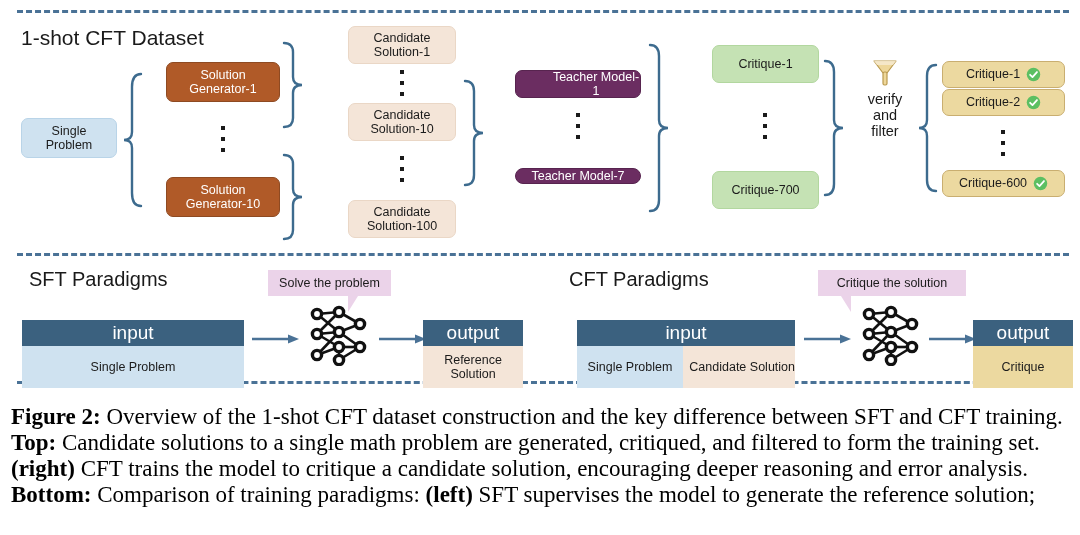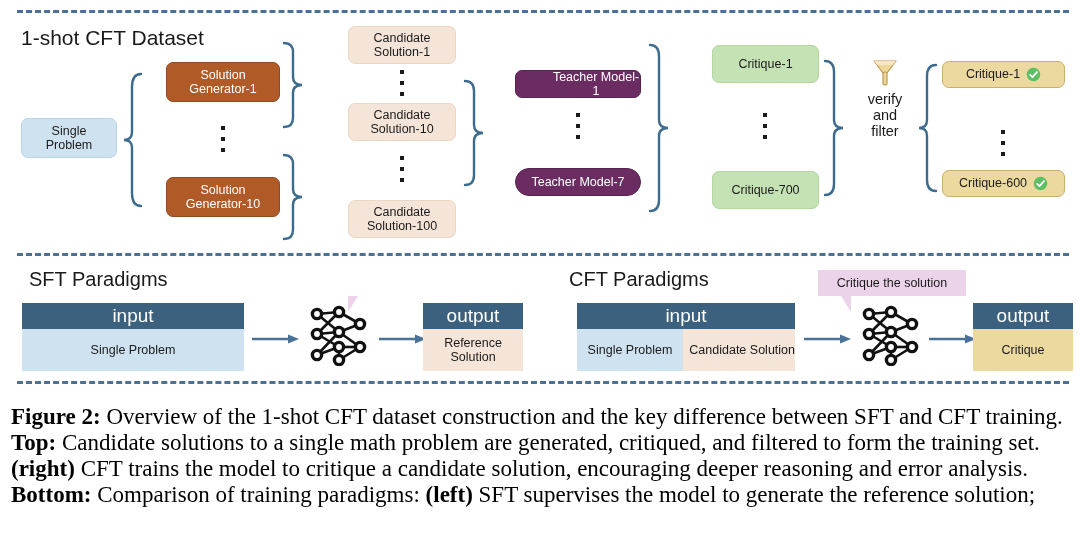--- a/index.html
+++ b/index.html
@@ -109,21 +109,21 @@
 
   .gold-row {
     display: flex;
     align-items: center;
     justify-content: center;
     padding: 0 8px;
     box-sizing: border-box;
   }
 
   
-  .io-block { position: absolute; }
+  .io-block { position: absolute; margin-top: 17px; }
   .io-head {
     background: #3b617f;
     color: #ffffff;
     font-size: 19px;
     text-align: center;
     line-height: 26px;
     height: 26px;
   }
   .io-body {
     display: flex;
@@ -268,21 +268,21 @@
   <div class="node n-purple" style="left:512px; top:70px; width:126px; height:28px;padding-left:36px;">
     <span>Teacher Model-1</span>
   </div>
 
   <div class="vdots" style="left:573px; top:113px; width:4px; height:26px;">
     <i></i>
       <i></i>
       <i></i>
   </div>
 
-  <div class="node n-purple" style="left:512px; top:168px; width:126px; height:28px;border-radius:14px;">
+  <div class="node n-purple" style="left:512px; top:168px; width:126px; height:16px;border-radius:14px;">
     <span>Teacher Model-7</span>
   </div>
 
   <svg class="brace" style="left:645px; top:42px; width:22px; height:172px;" viewBox="0 0 22 172">
     <path d="M2 3 Q11 3 11 14 L11 78 Q11 86 20 86 Q11 86 11 94 L11 158 Q11 169 2 169" fill="none" stroke="#3d6b8e" stroke-width="2.4" stroke-linecap="round"></path>
   </svg>
 
   <div class="node n-green" style="left:709px; top:45px; width:107px; height:38px;">
     <span>Critique-1</span>
   </div>
@@ -319,20 +319,27 @@
   </svg>
 
   <div class="node n-gold gold-row" style="left:939px; top:61px; width:123px; height:27px;">
     <span>Critique-1</span>
     <svg class="check-badge" viewBox="0 0 16 16">
       <circle cx="8" cy="8" r="7.2" fill="#5cbf62"></circle>
       <path d="M4.4 8.3 L6.9 10.7 L11.7 5.4" fill="none" stroke="#ffffff" stroke-width="1.9" stroke-linecap="round" stroke-linejoin="round"></path>
     </svg>
   </div>
 
+  <div class="node n-gold gold-row" style="left:939px; top:89px; width:123px; height:27px;">
+    <span>Critique-2</span>
+    <svg class="check-badge" viewBox="0 0 16 16">
+      <circle cx="8" cy="8" r="7.2" fill="#5cbf62"></circle>
+      <path d="M4.4 8.3 L6.9 10.7 L11.7 5.4" fill="none" stroke="#ffffff" stroke-width="1.9" stroke-linecap="round" stroke-linejoin="round"></path>
+    </svg>
+  </div>
 
   <div class="vdots" style="left:998px; top:130px; width:4px; height:26px;">
     <i></i>
       <i></i>
       <i></i>
   </div>
 
   <div class="node n-gold gold-row" style="left:939px; top:170px; width:123px; height:27px;">
     <span>Critique-600</span>
     <svg class="check-badge" viewBox="0 0 16 16">
@@ -345,20 +352,23 @@
 
   <div class="io-block" style="left:19px; top:303px; width:222px;">
     <div class="io-head">input</div>
     <div class="io-body">
       <div class="io-cell cell-blue" style="flex:1 1 100%;">
         <span>Single Problem</span>
       </div>
     </div>
   </div>
 
+  <div class="bubble" style="left:265px; top:270px; width:123px;">
+    <span>Solve the problem</span>
+  </div>
   <div class="bubble-tail" style="left:345px; top:296px;
        border-left:10px solid #ebd3e9; border-right:0; border-bottom:16px solid transparent;"></div>
 
   <svg class="arrow" style="left:248px; top:332px; width:50px; height:14px;" viewBox="0 0 50 14">
     <line x1="1" y1="7" x2="39" y2="7" stroke="#4a7296" stroke-width="2.4"></line>
     <polygon points="48,7 37,2.4 37,11.6" fill="#4a7296"></polygon>
   </svg>
 
   <svg class="nn-icon" style="left:305px; top:302px; width:62px; height:64px;" viewBox="0 0 62 64">
     <g stroke="#111111" stroke-width="2.6" fill="none">

